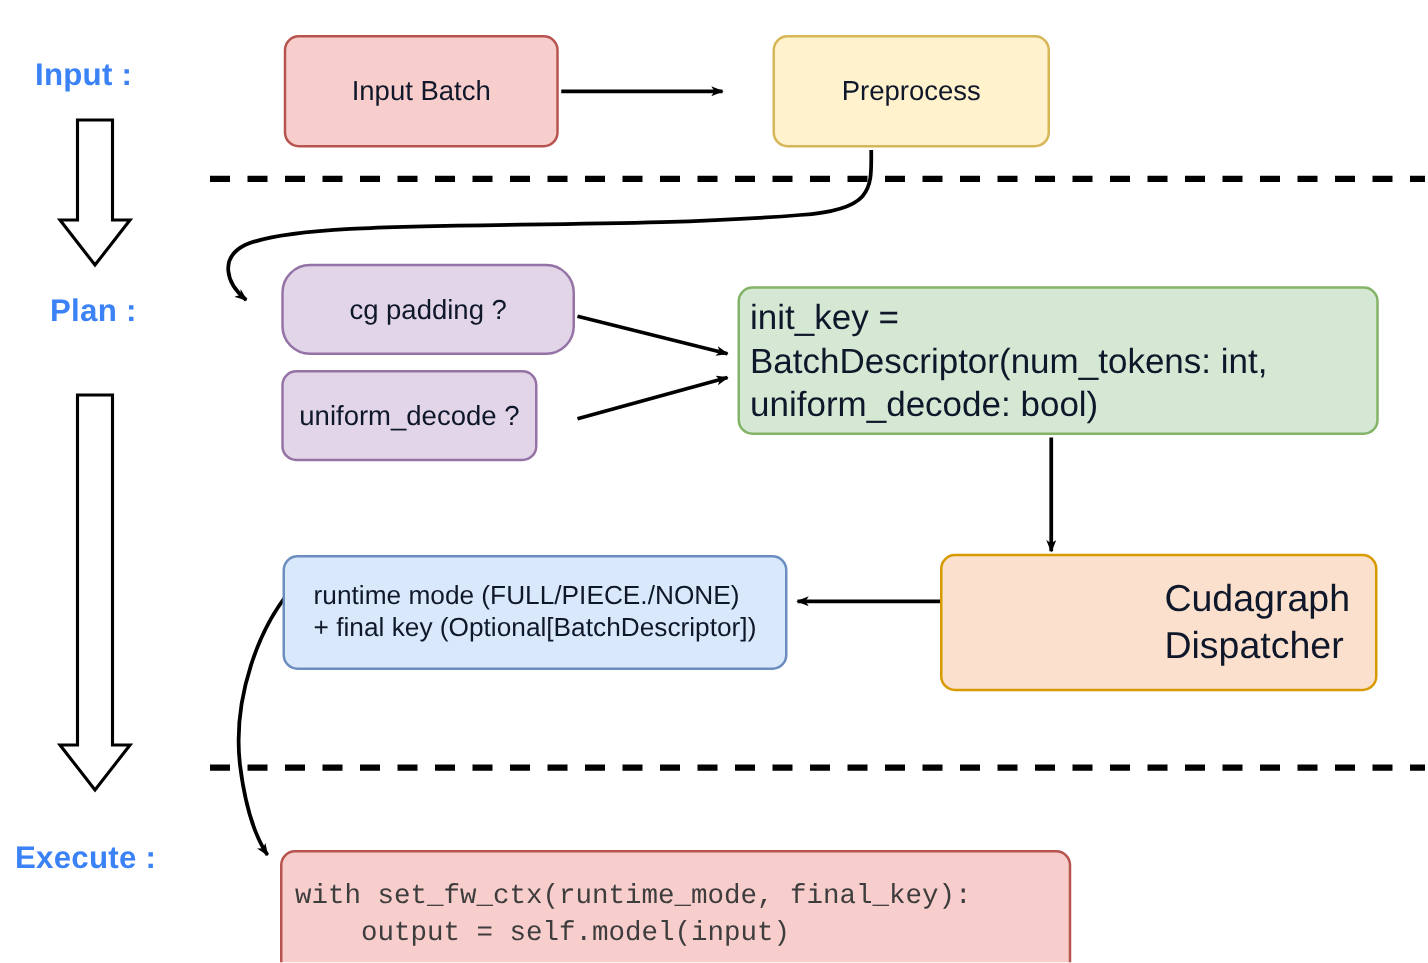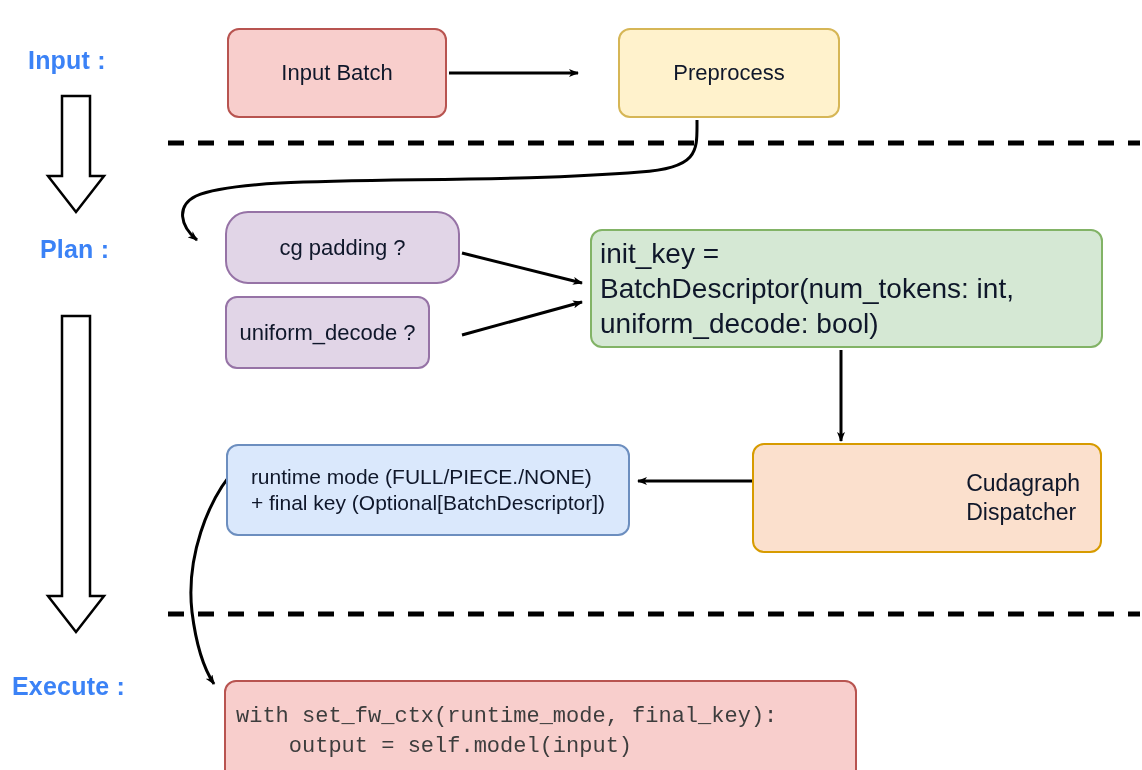--- a/index.html
+++ b/index.html
@@ -110,21 +110,21 @@
 
   <div class="node n-yellow" style="left:586px; top:28px; width:222px; height:90px; font-size:22px;margin-left:32px;">Preprocess</div>
 
   <div class="node n-purple" style="left:225px; top:211px; width:235px; height:73px; font-size:22px;border-radius:23px;">cg padding ?</div>
 
   <div class="node n-purple" style="left:225px; top:296px; width:205px; height:73px; font-size:22px;">uniform_decode ?</div>
 
   <div class="node n-green" style="left:590px; top:229px; width:513px; height:119px; font-size:28px;">init_key = BatchDescriptor(num_tokens: int,
 uniform_decode: bool)</div>
 
-  <div class="node n-orange-outer" style="left:752px; top:443px; width:350px; height:110px; font-size:23px; justify-content:flex-end; padding-right:20px;">Cudagraph
+  <div class="node n-orange-outer" style="left:752px; top:443px; width:350px; height:110px; font-size:30px; justify-content:flex-end; padding-right:20px;">Cudagraph
 Dispatcher</div>
 
 
   <div class="node n-blue" style="left:226px; top:444px; width:404px; height:92px; font-size:21px;">runtime mode (FULL/PIECE./NONE)
 + final key (Optional[BatchDescriptor])</div>
 
   <div class="node n-pink code-node" style="left:224px; top:652px; width:633px; height:104px; font-size:22px;margin-top:28px;">with set_fw_ctx(runtime_mode, final_key):
     output = self.model(input)</div>
 
 </div>

